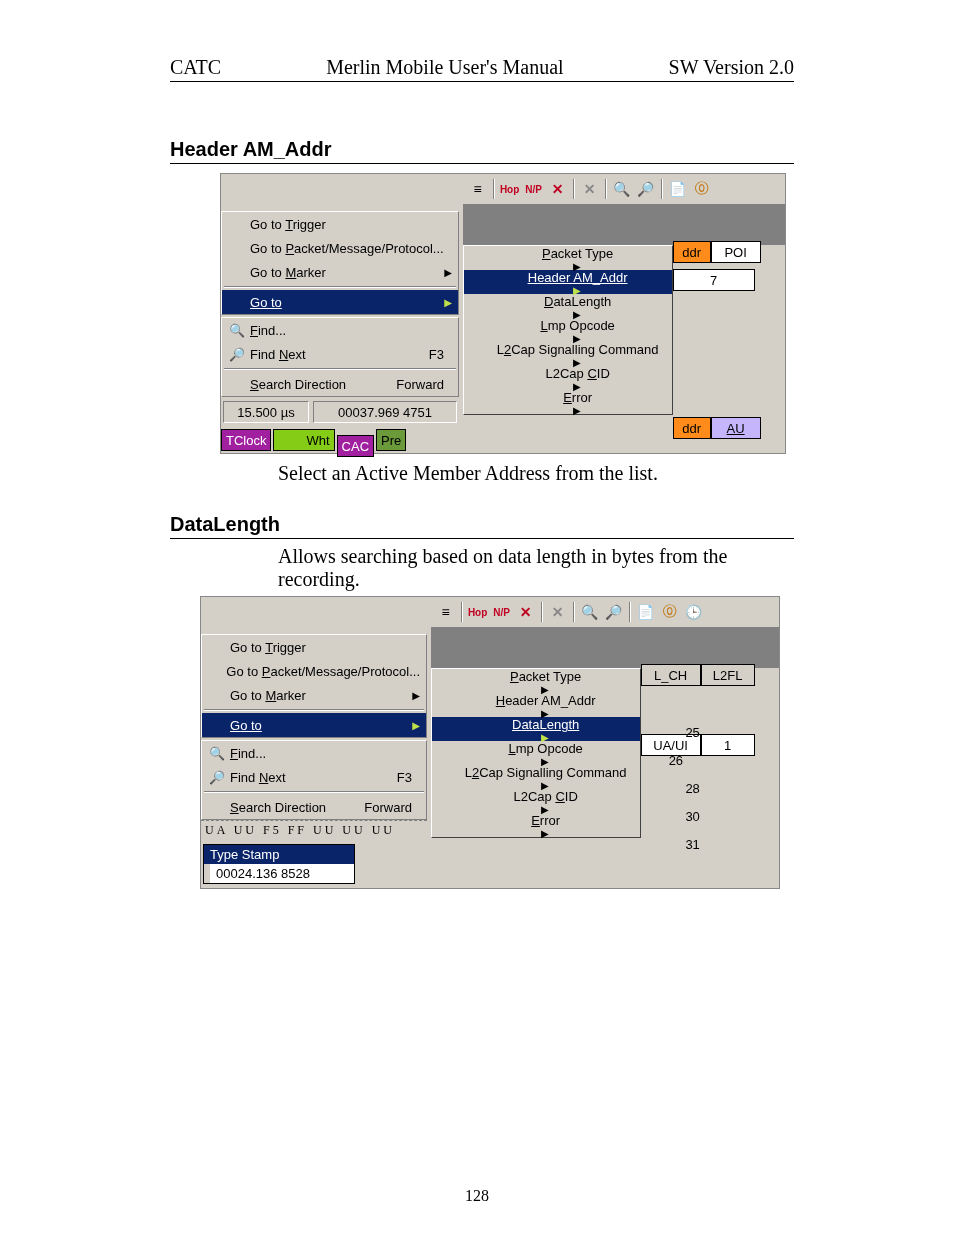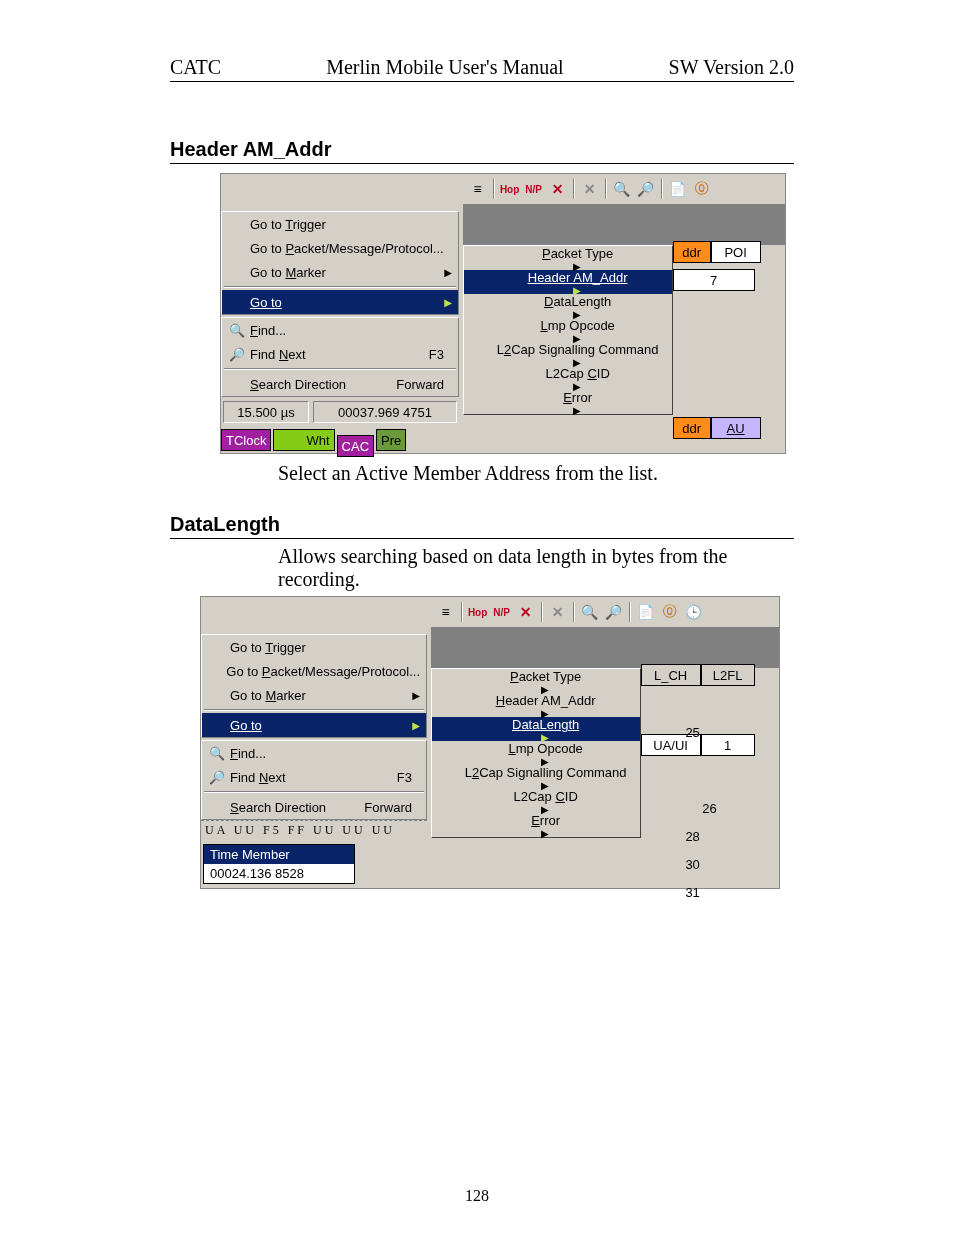--- a/index.html
+++ b/index.html
@@ -384,22 +384,22 @@
             <span class="ic"></span>
             <span class="lbl"><span class="underline">S</span>earch Direction</span>
             <span class="accel">Forward</span>
           </div>
         </div>
 
         <div style="font-family:Tahoma; font-size:12px; letter-spacing:3px; padding:2px 4px; border-top:1px dashed #808080;">UA  UU  F5  FF  UU  UU  UU</div>
 
         <div style="padding:4px 2px;">
           <div style="border:1px solid #000; width:150px;">
-            <div style="background:#0a246a;color:#fff;padding:2px 6px;">Time Member</div>
-            <div style="background:#fff;padding:2px 6px;">00024.136 8528</div>
+            <div style="background:#0a246a;color:#fff;padding:2px 6px;">Type Stamp</div>
+            <div style="background:#fff;padding:2px 6px;margin-left:6px;">00024.136 8528</div>
           </div>
         </div>
       </div>
 
       
       <div class="rightcol" style="width:348px;">
         <div class="toolbar">
           <span class="tbtn glyph">≡</span>
           <span class="tsep"></span>
           <span class="tbtn" style="color:#c00020;font-weight:bold;font-size:10px;">Hop</span>
@@ -456,21 +456,21 @@
             </div>
             <div class="row" style="position:absolute; top:18px; left:0;margin-top:48px;">
               <div class="cell" style="width:50px;">UA/UI</div>
               <div class="cell" style="width:44px;">1</div>
             </div>
 
             <div style="position:absolute; top:50px; left:22px; width:60px;">
               <div class="menu-item" style="height:28px; justify-content:center;">
                   <span>25</span>
                 </div>
-              <div class="menu-item" style="height:28px; justify-content:flex-end;margin-top:48px;">
+              <div class="menu-item" style="height:28px; justify-content:flex-start;">
                   <span>26</span>
                 </div>
               <div class="menu-item" style="height:28px; justify-content:center;">
                   <span>28</span>
                 </div>
               <div class="menu-item" style="height:28px; justify-content:center;">
                   <span>30</span>
                 </div>
               <div class="menu-item" style="height:28px; justify-content:center;">
                   <span>31</span>

